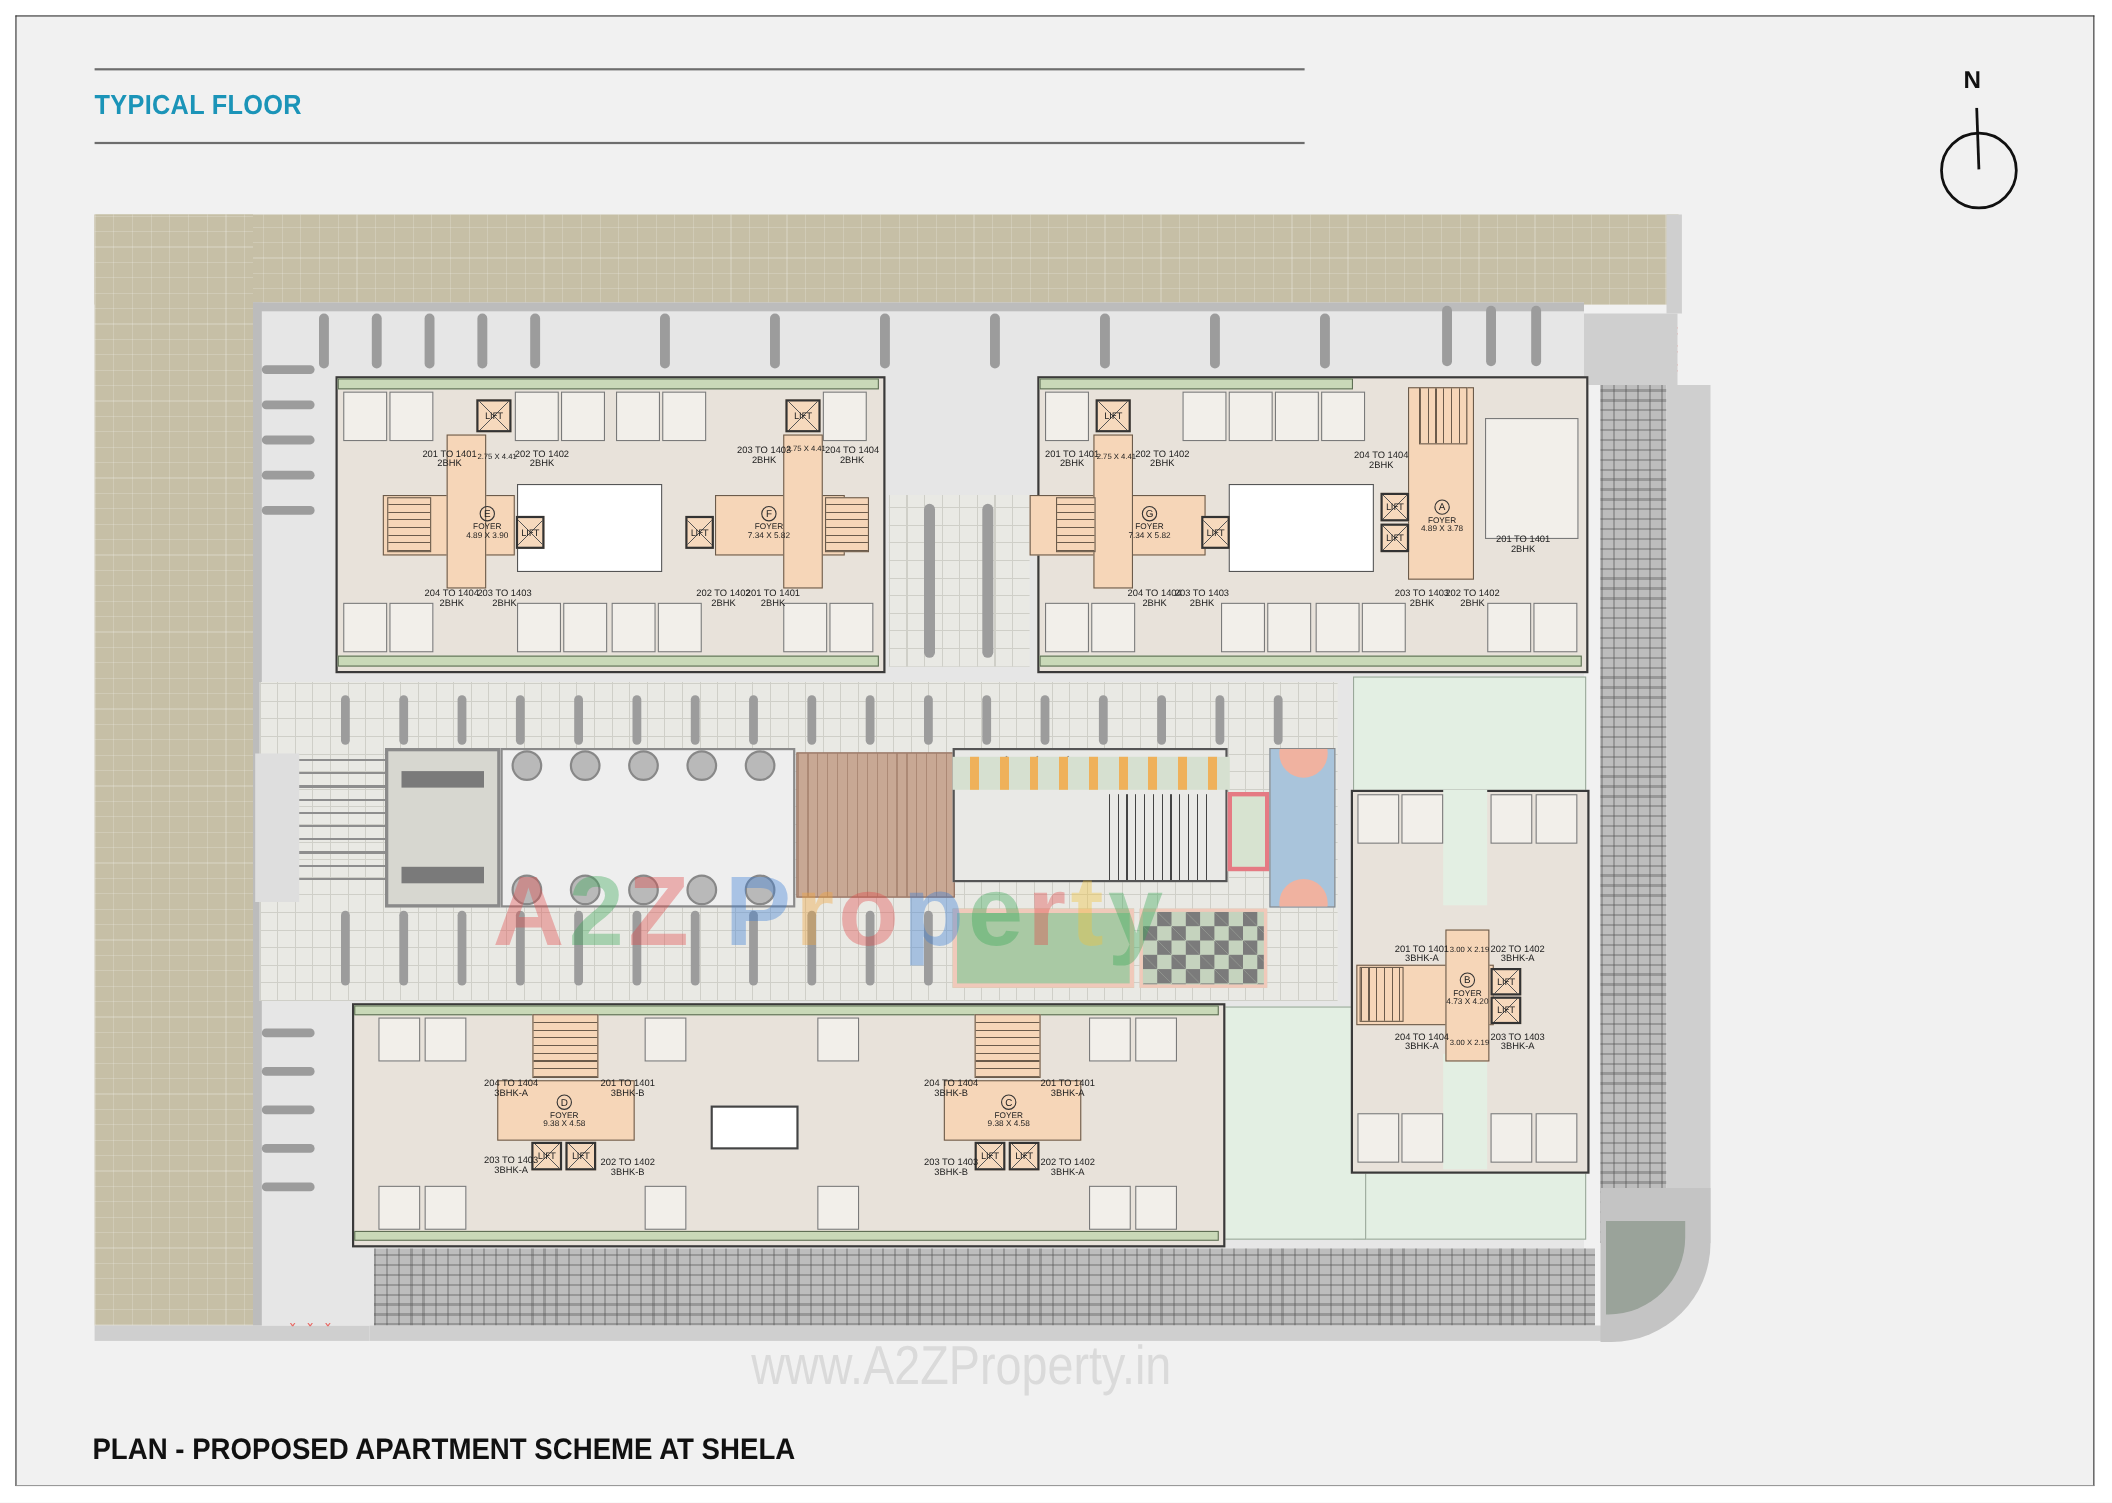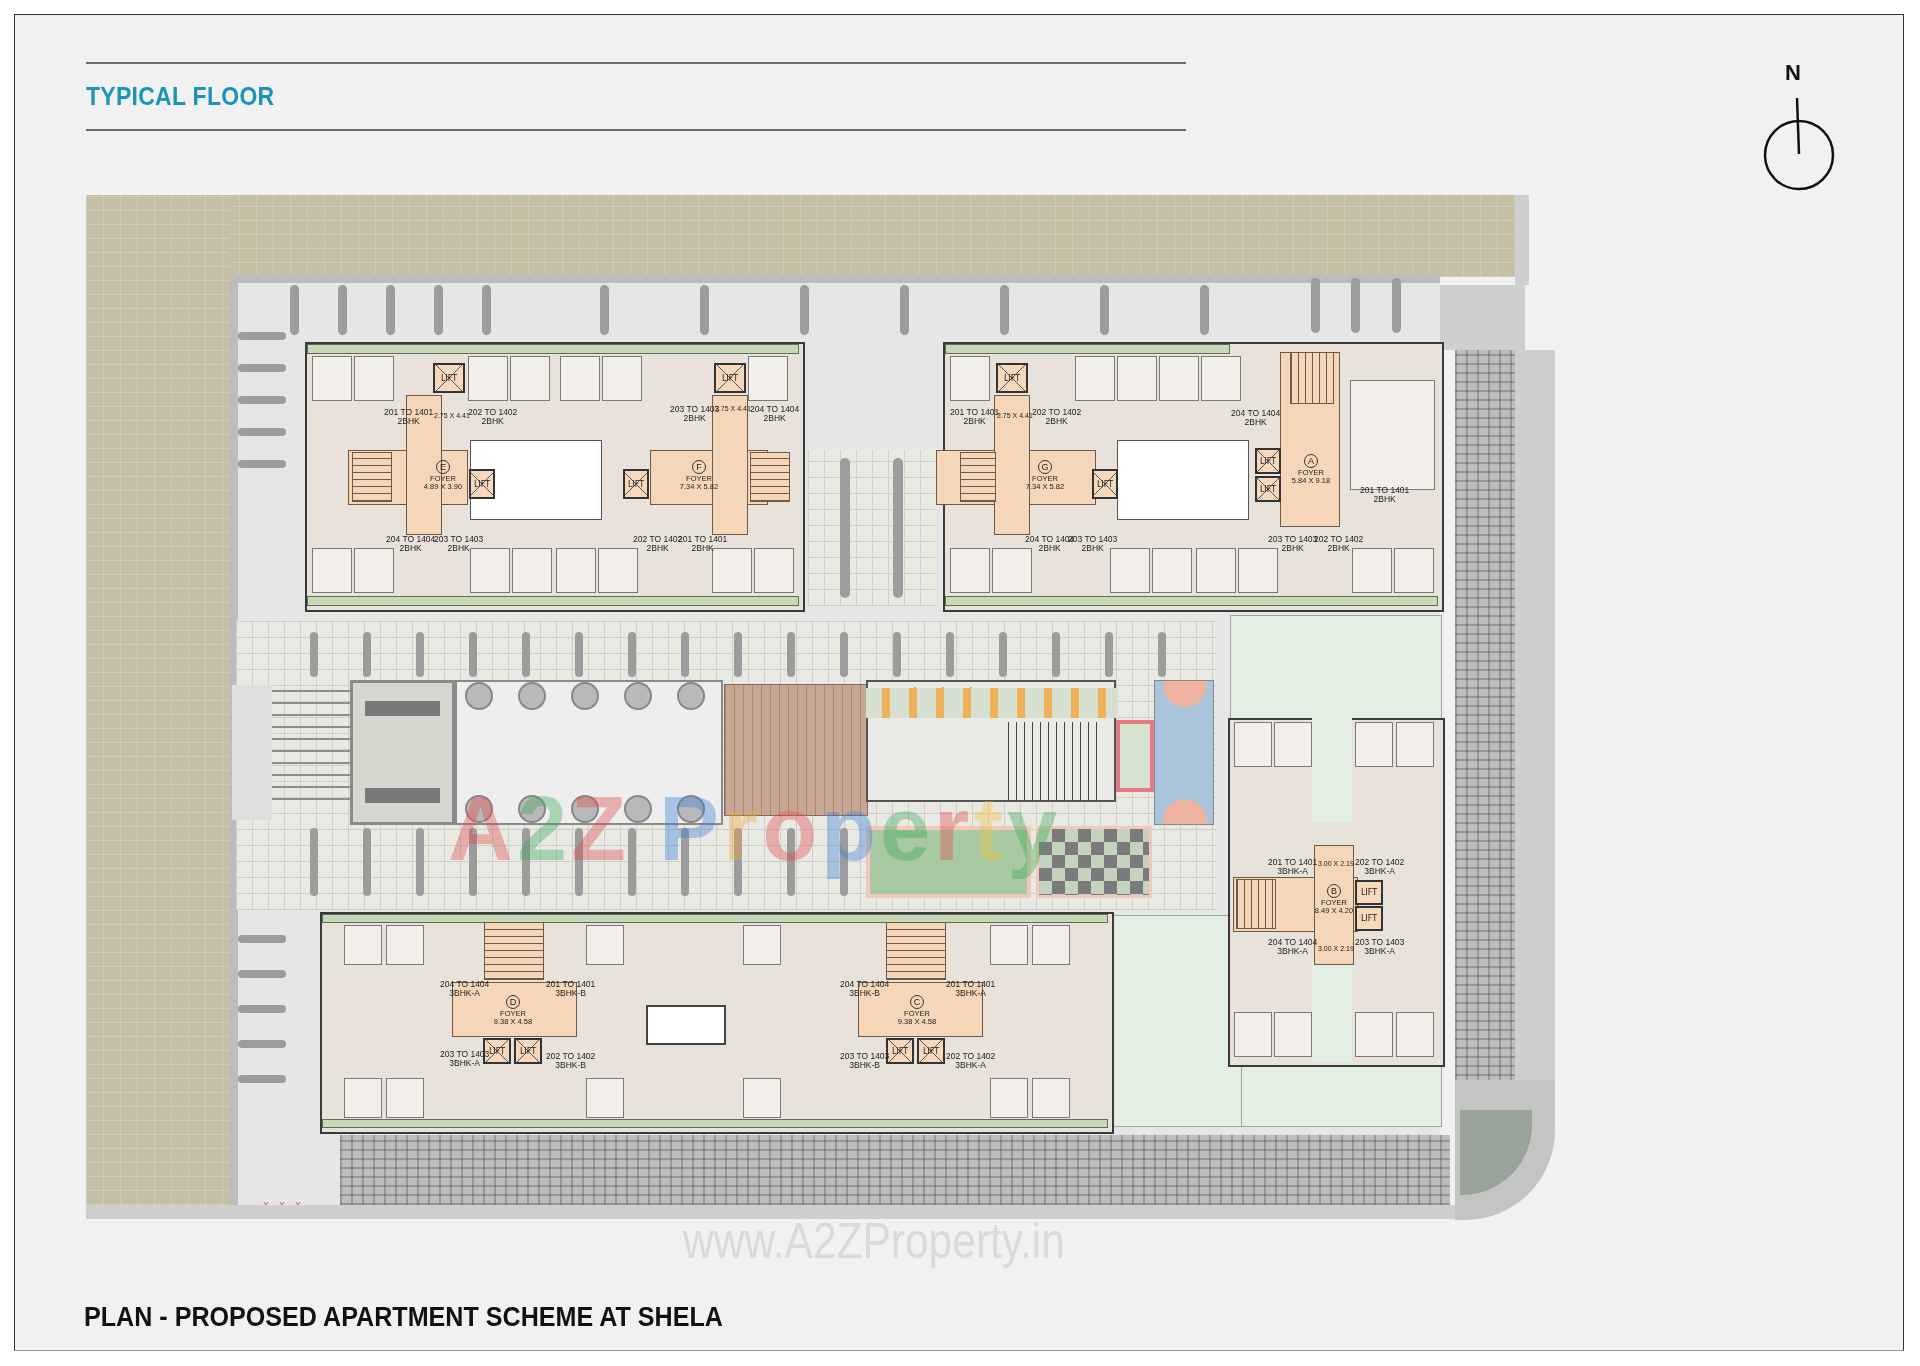--- a/index.html
+++ b/index.html
@@ -289,21 +289,21 @@
     <div class="foyer" style="left:1280px;top:352px;width:60px;height:175px;"></div>
     <div class="stairs-v" style="left:1290px;top:352px;width:44px;height:52px;"></div>
     <div class="lift" style="left:1255px;top:448px;width:26px;height:26px;">
         <span>LIFT</span>
       </div>
     <div class="lift" style="left:1255px;top:476px;width:26px;height:26px;">
         <span>LIFT</span>
       </div>
     <div class="flabel" style="left:1286px;top:454px;width:50px;">
       <div class="fcircle">A</div><br>
-      <span>FOYER</span><br><span>5.84 X 9.18</span>
+      <span>FOYER</span><br><span>4.89 X 3.78</span>
     </div>
     <div class="room" style="left:1350px;top:380px;width:85px;height:110px;"></div>
     <div class="ulabel" style="left:1231px;top:409px;"><span>204 TO 1404</span><br><span>2BHK</span></div>
     <div class="ulabel" style="left:1360px;top:486px;"><span>201 TO 1401</span><br><span>2BHK</span></div>
     <div class="ulabel" style="left:1268px;top:535px;"><span>203 TO 1403</span><br><span>2BHK</span></div>
     <div class="ulabel" style="left:1314px;top:535px;"><span>202 TO 1402</span><br><span>2BHK</span></div>
   </div>
 
   <div>
     <div class="abs bldg" style="left:1228px;top:718px;width:213px;height:345px;"></div>
@@ -321,21 +321,21 @@
     <div class="foyer" style="left:1314px;top:845px;width:40px;height:120px;"></div>
     <div class="stairs-v" style="left:1236px;top:879px;width:40px;height:50px;"></div>
     <div class="lift" style="left:1355px;top:880px;width:28px;height:25px;">
         <span>LIFT</span>
       </div>
     <div class="lift" style="left:1355px;top:906px;width:28px;height:25px;">
         <span>LIFT</span>
       </div>
     <div class="flabel" style="left:1309px;top:884px;width:50px;">
       <div class="fcircle">B</div><br>
-      <span>FOYER</span><br><span>8.49 X 4.20</span>
+      <span>FOYER</span><br><span>4.73 X 4.20</span>
     </div>
     <div class="dim" style="left:1318px;top:860px;">3.00 X 2.19</div>
     <div class="dim" style="left:1318px;top:945px;">3.00 X 2.19</div>
     <div class="ulabel" style="left:1268px;top:858px;"><span>201 TO 1401</span><br><span>3BHK-A</span></div>
     <div class="ulabel" style="left:1355px;top:858px;"><span>202 TO 1402</span><br><span>3BHK-A</span></div>
     <div class="ulabel" style="left:1268px;top:938px;"><span>204 TO 1404</span><br><span>3BHK-A</span></div>
     <div class="ulabel" style="left:1355px;top:938px;"><span>203 TO 1403</span><br><span>3BHK-A</span></div>
   </div>
 
   <div>

